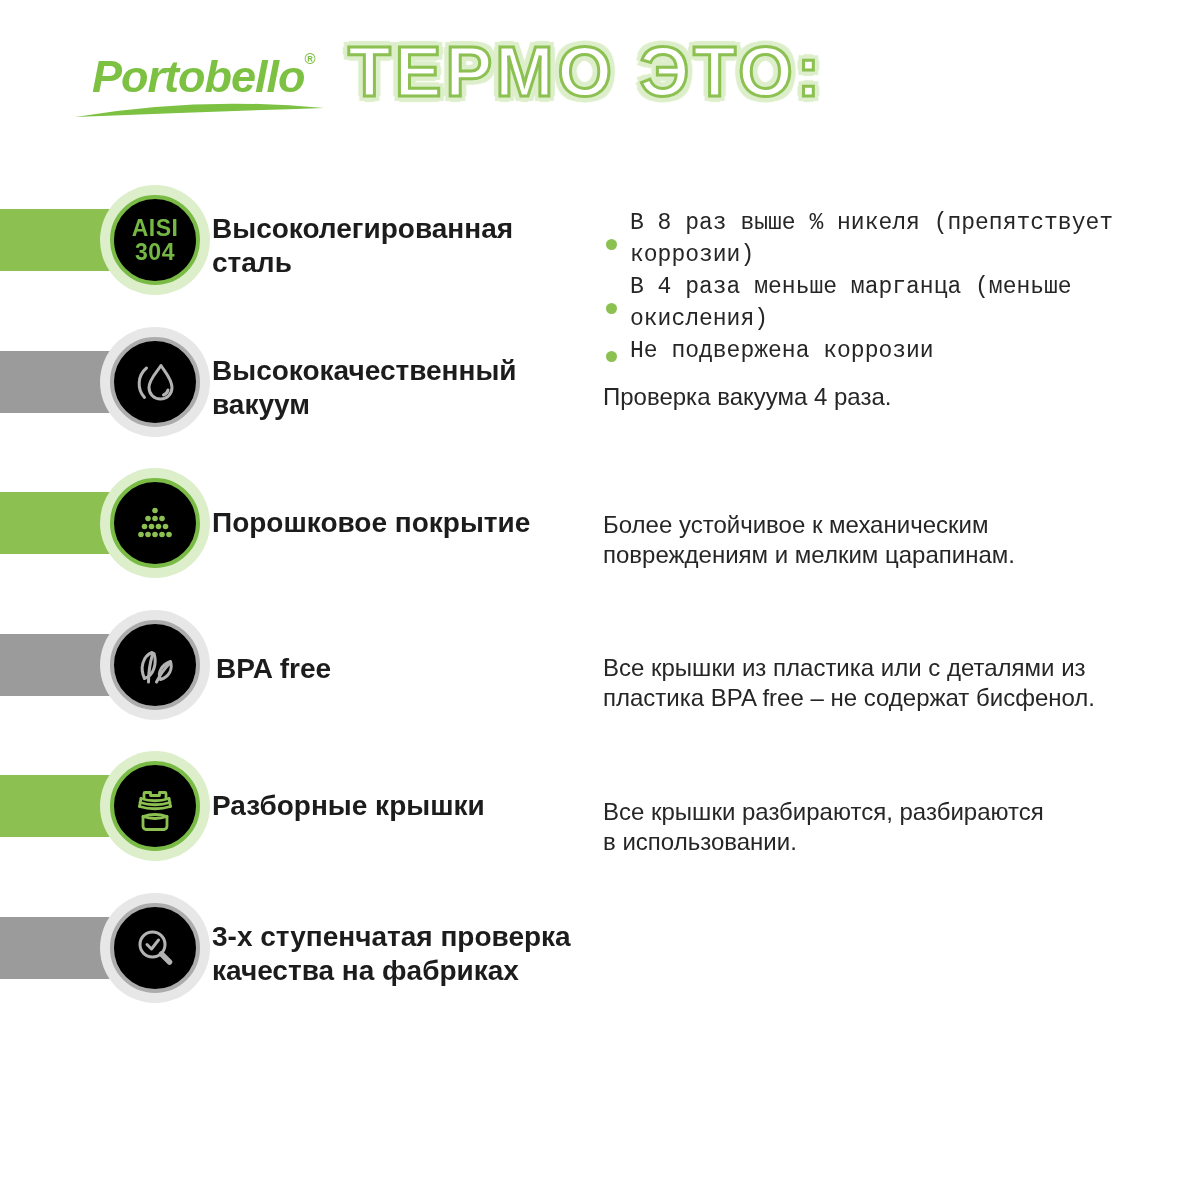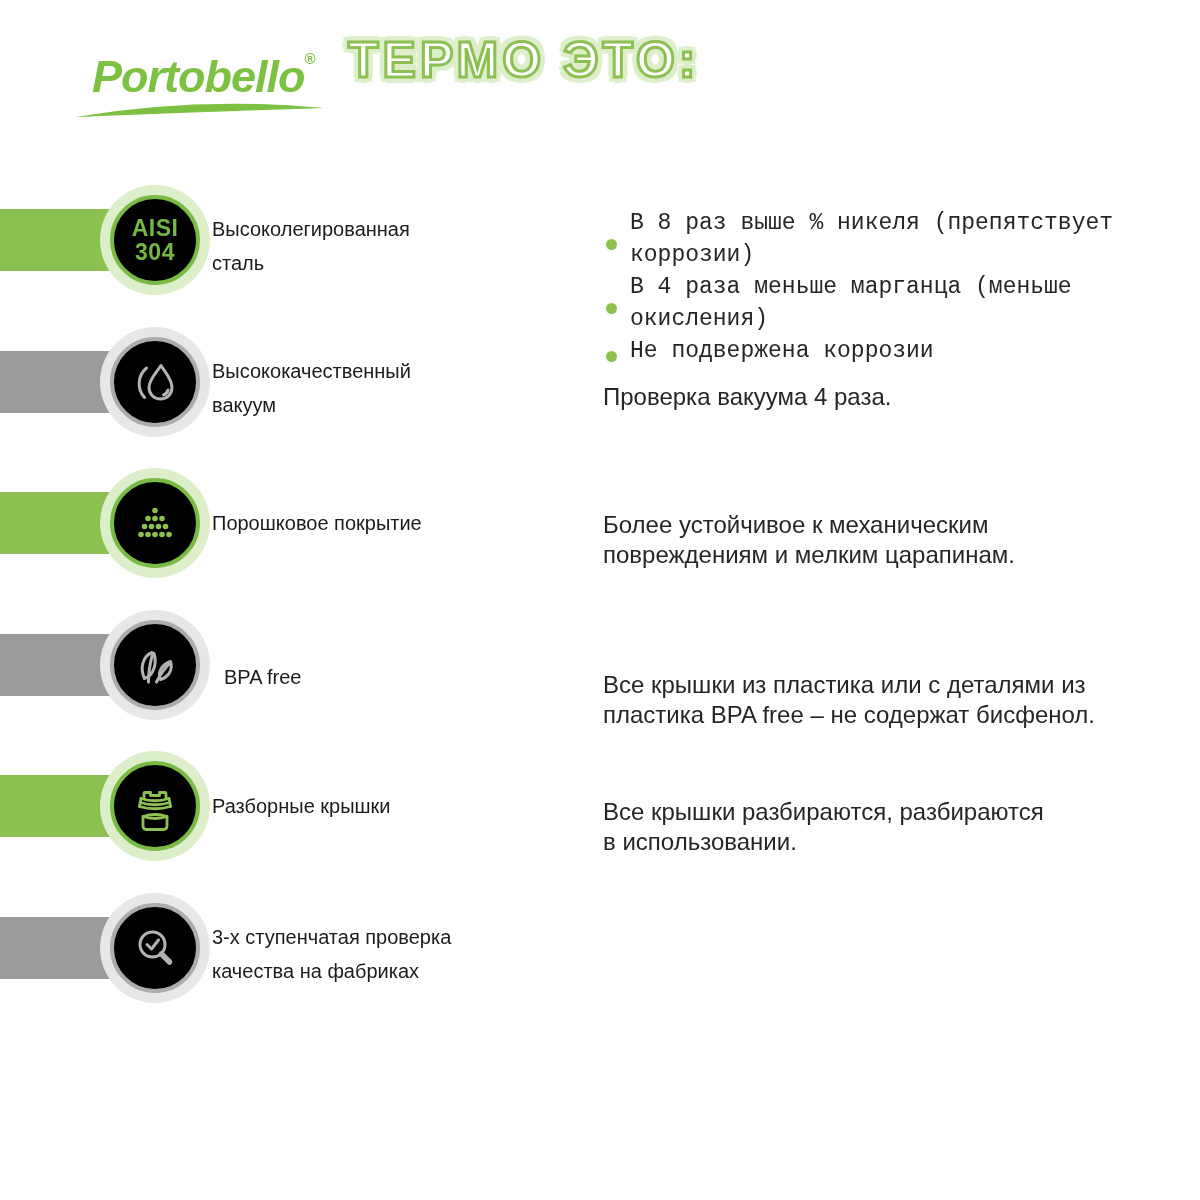--- a/index.html
+++ b/index.html
@@ -7,42 +7,42 @@
     position:relative;width:1112px;height:1200px;background:#ffffff;overflow:hidden;
     font-family:"Liberation Sans","DejaVu Sans",sans-serif;
   }
   
   .logo{position:absolute;left:92px;top:50px;color:var(--logo-green);}
   .logo-text{font-size:45px;font-weight:bold;font-style:italic;letter-spacing:-1px;}
   .logo-reg{font-size:15px;font-weight:bold;vertical-align:28px;font-style:normal;}
   .logo-swoosh{position:absolute;left:-20px;top:52px;}
   .page-title{
     position:absolute;left:348px;top:30px;margin:0;
-    font-size:50px;font-weight:bold;letter-spacing:4px;line-height:1.2;
+    font-size:70px;font-weight:bold;letter-spacing:4px;line-height:1.2;
     color:#ffffff;
     -webkit-text-stroke:3px var(--green);
     text-shadow:
       6px 0 1px var(--green-halo),-6px 0 1px var(--green-halo),
       0 6px 1px var(--green-halo),0 -6px 1px var(--green-halo),
       5px 5px 1px var(--green-halo),-5px 5px 1px var(--green-halo),
       5px -5px 1px var(--green-halo),-5px -5px 1px var(--green-halo);
   }
   
   .row{position:absolute;left:0;width:1200px;height:140px;}
   .bar{position:absolute;left:0;top:39px;width:155px;height:62px;}
   .halo{position:absolute;left:100px;top:15px;width:110px;height:110px;border-radius:50%;}
   .circle{
     position:absolute;left:110px;top:25px;width:90px;height:90px;border-radius:50%;
     background:#000000;box-sizing:border-box;border:4px solid;
     display:flex;align-items:center;justify-content:center;
   }
   .badge{font-weight:bold;font-size:23px;line-height:24px;letter-spacing:0.5px;text-align:center;}
   .row-title{
     position:absolute;left:212px;width:400px;
-    font-size:20px;font-weight:normal;line-height:34px;color:var(--title-text);
+    font-size:28px;font-weight:bold;line-height:34px;color:var(--title-text);
   }
   .right-col{position:absolute;left:603px;width:585px;color:var(--body-text);}
   .right-text{font-size:24px;line-height:30px;}
   .bullet-list{font-size:23px;line-height:32px;}
   .bullet-item{display:flex;align-items:center;font-family:Liberation Mono, monospace;}
   .bullet-dot{
     flex:0 0 auto;width:11px;height:11px;border-radius:50%;
     background:var(--green);margin:10px 13px 0 3px;
   }
   .icon-svg{display:block;}
@@ -145,24 +145,24 @@
         <div class="circle" style="border-color: rgb(172, 172, 172); color: rgb(179, 179, 179);">
           <span>
             <svg class="icon-svg" width="56" height="56" viewBox="0 0 56 56" fill="none" stroke="currentColor" stroke-width="3" stroke-linecap="round" stroke-linejoin="round">
               <path d="M25 15.5 C16 19 12.5 31 17.5 41.5 C27 38.5 30 26 27 16.5 Z"></path>
               <path d="M21.5 45 C21.5 36 23 26 25.5 17.5"></path>
               <path d="M43.5 24.5 C46 32.5 42 40 33.5 42.5 C30 35.5 35 27.5 43.5 24.5 Z"></path>
               <path d="M29.5 45 C32.5 39 37.5 31.5 43 26"></path>
             </svg>
           </span>
         </div>
-        <h2 class="row-title" style="margin: 12px; top: 53px;">
+        <h2 class="row-title" style="margin: 4px; top: 53px;">
           <div>BPA free</div>
         </h2>
-        <div class="right-col right-text" style="top: 58px; margin-top: 17px;">
+        <div class="right-col right-text" style="top: 58px;">
           <div>Все крышки из пластика или с деталями из</div>
           <div>пластика BPA free – не содержат бисфенол.</div>
         </div>
       </section>
       <section class="row" style="top: 736px;">
         <div class="bar" style="background: rgb(140, 193, 82);"></div>
         <div class="halo" style="background: rgb(221, 238, 203);"></div>
         <div class="circle" style="border-color: rgb(122, 187, 70); color: rgb(140, 193, 82);">
           <span>
             <svg class="icon-svg" width="56" height="56" viewBox="0 0 56 56" fill="none" stroke="currentColor" stroke-width="2.8" stroke-linecap="round" stroke-linejoin="round">

